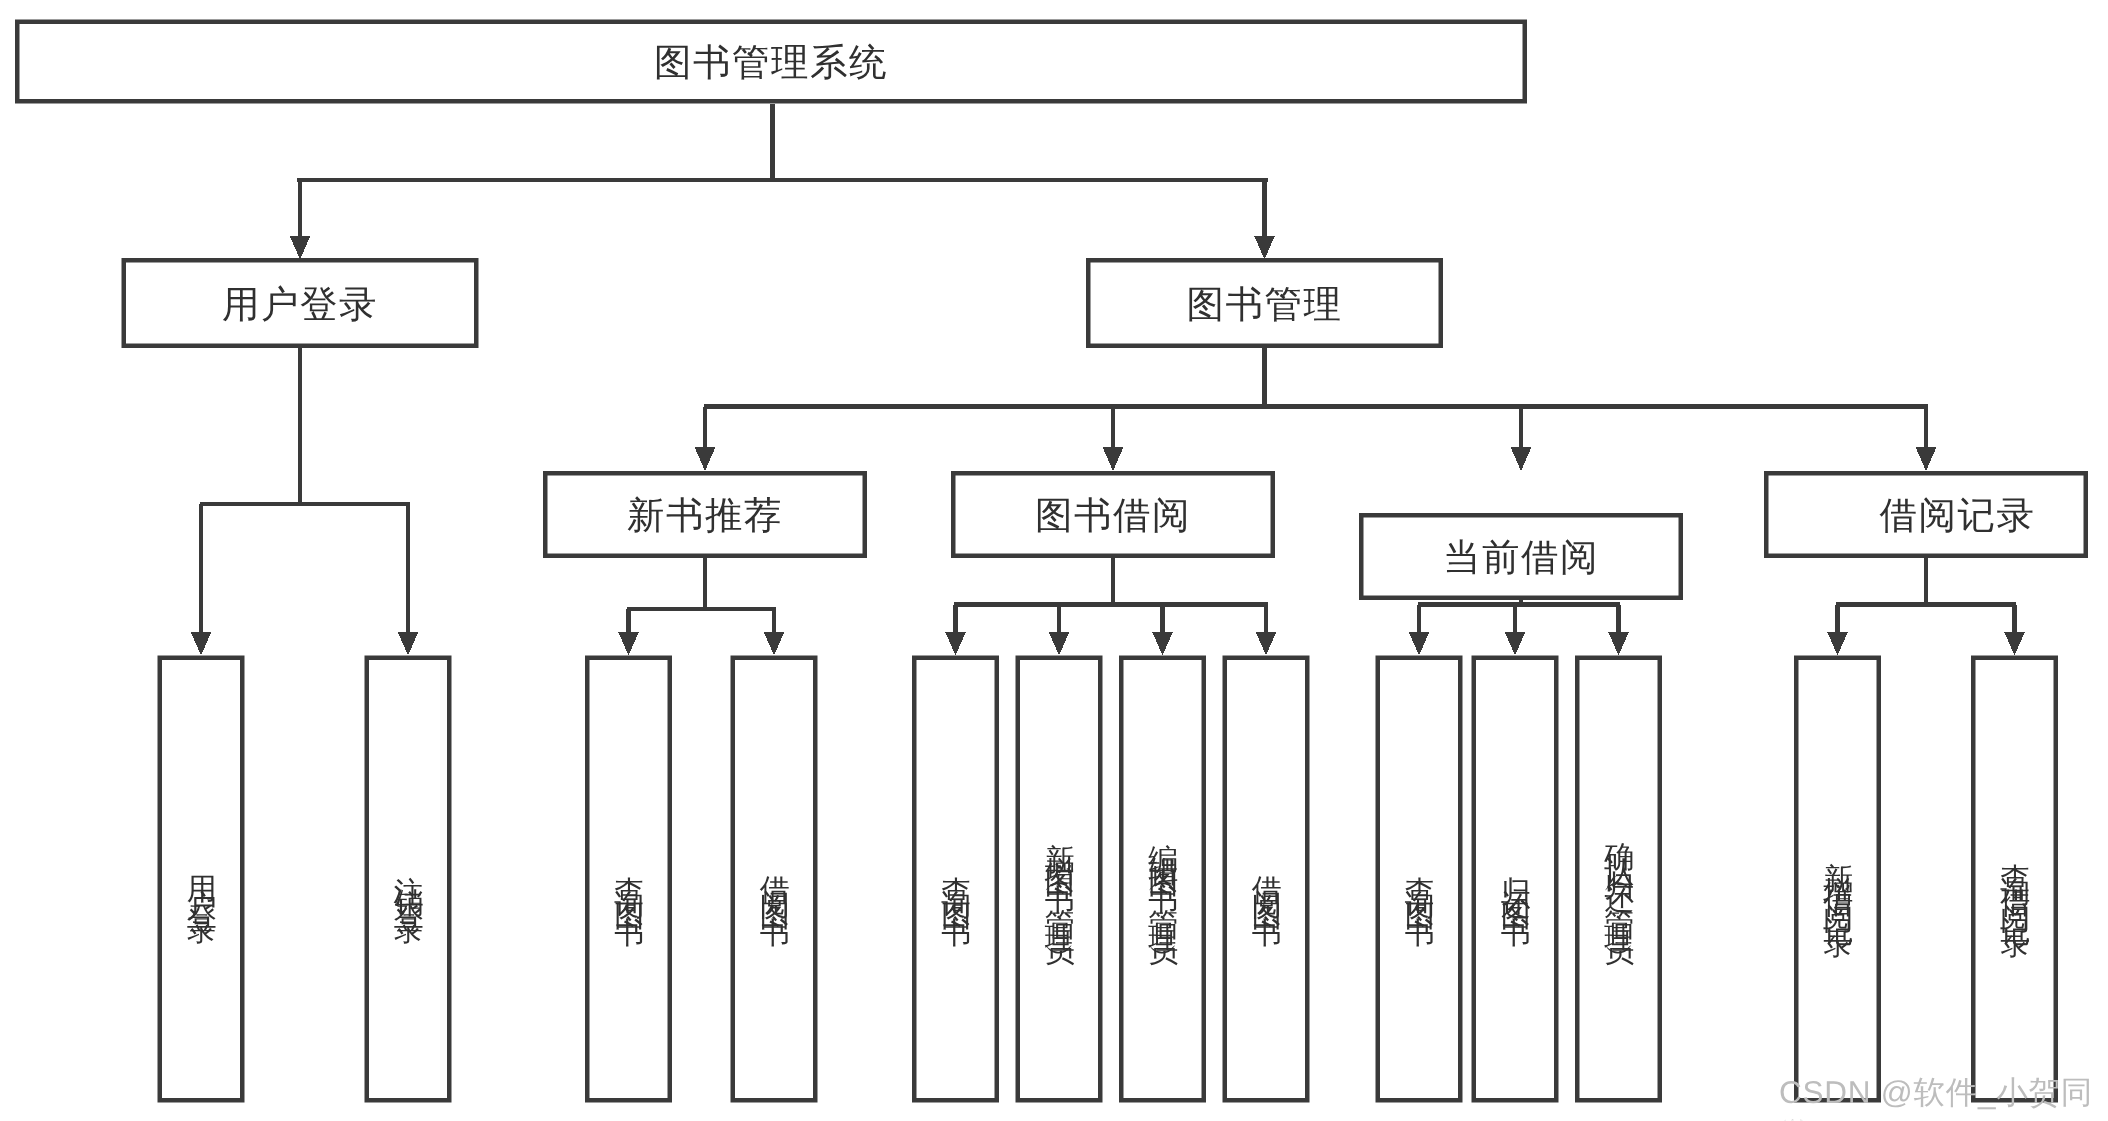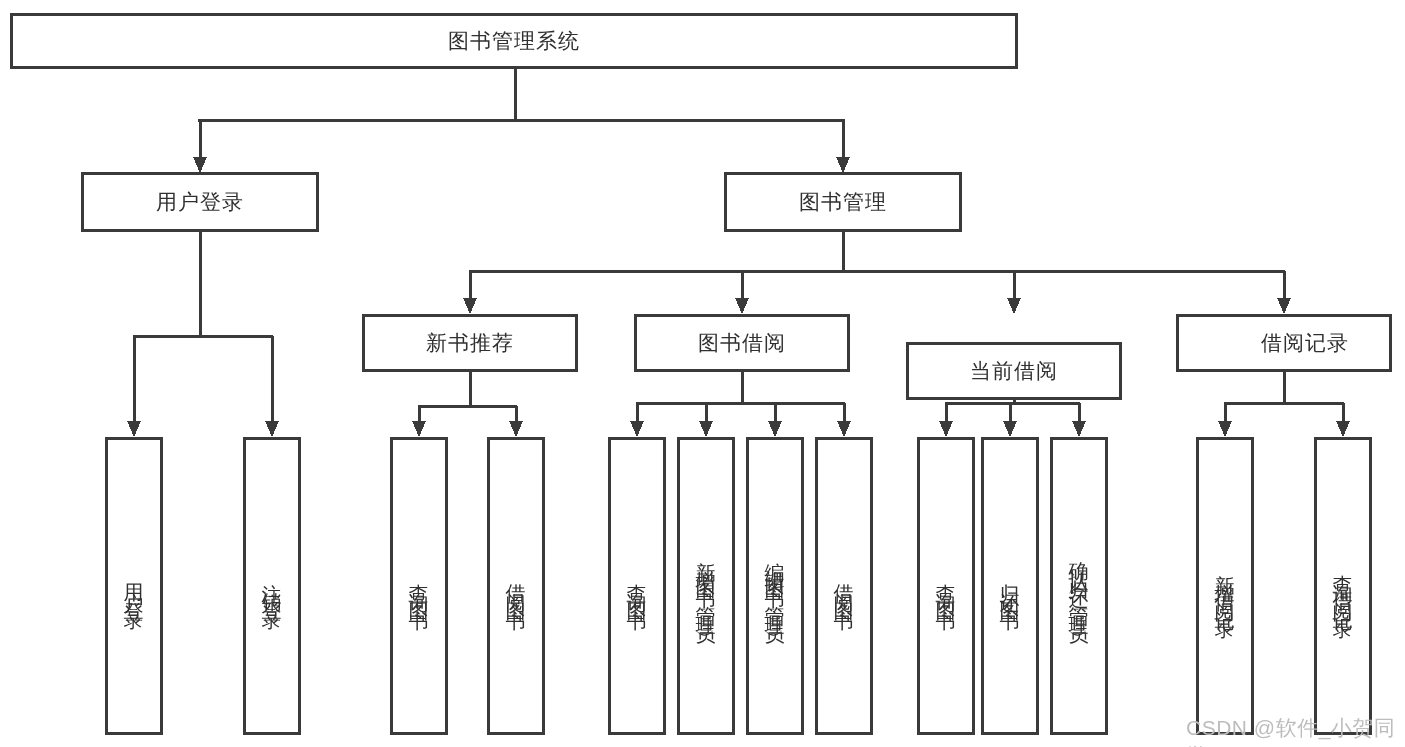--- a/index.html
+++ b/index.html
@@ -13,21 +13,21 @@
   }
   svg.connectors { position:absolute; left:0; top:0; z-index:1; }
   .node {
     position:absolute;
     background:#ffffff;
     border:3px solid #3a3a3a;
     box-sizing:border-box;
     display:flex;
     align-items:center;
     justify-content:center;
-    font-size:21px;
+    font-size:25px;
     letter-spacing:1px;
     z-index:2;
     white-space:nowrap;
   }
   .leaf {
     writing-mode:vertical-rl;
     text-orientation:mixed;
     font-size:20px;
     letter-spacing:9px;
     line-height:1;

